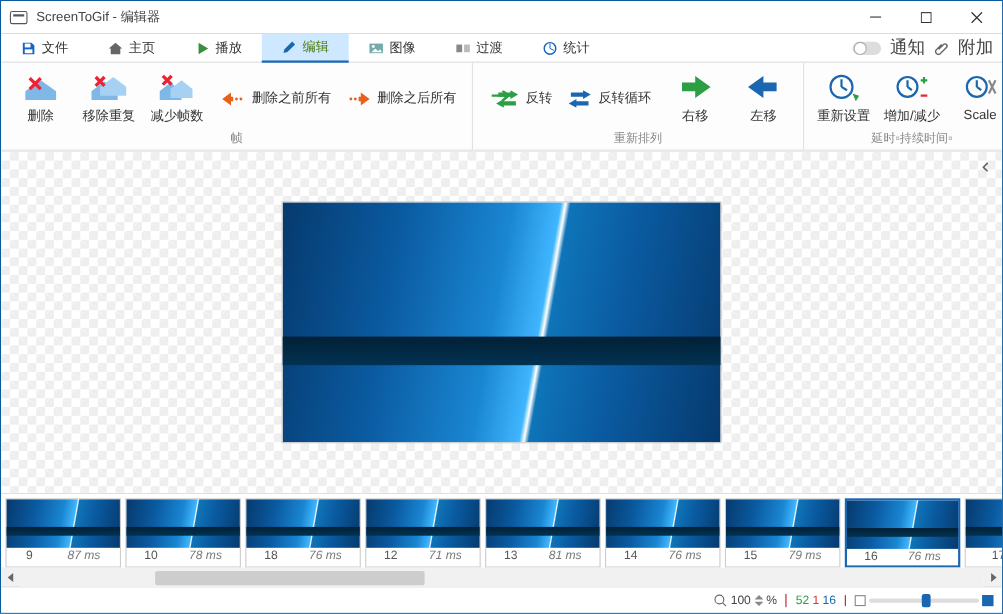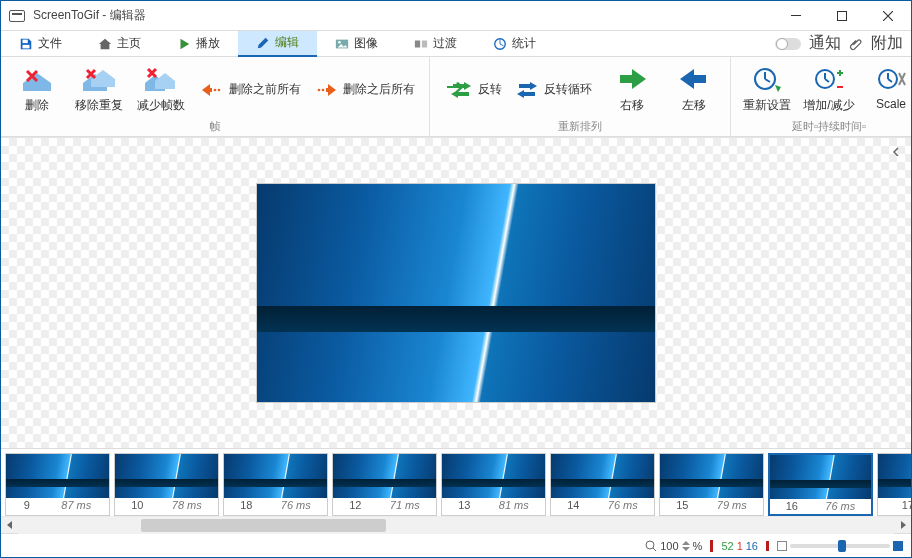--- a/index.html
+++ b/index.html
@@ -78,21 +78,21 @@
   .frame-meta .ms { font-style:italic; color:#777; }
 
   .hscroll { height:17px; display:flex; align-items:center; border-top:1px solid #ececec; }
   .hscroll .arrow { width:17px; height:17px; display:flex; align-items:center; justify-content:center; background:#f1f1f1; }
   .hscroll .track { flex:1; height:17px; background:#f1f1f1; position:relative; }
   .hscroll .thumb-bar { position:absolute; left:14%; width:28%; top:2px; bottom:2px; background:#cdcdcd; border-radius:2px; }
 
   
   .statusbar { height:24px; border-top:1px solid #dcdcdc; display:flex; align-items:center; justify-content:flex-end; gap:8px; padding:0 8px; font-size:11px; color:#444; background:#fff;text-align:right; }
   .status-seg { display:flex; align-items:center; gap:3px; }
-  .status-seg.sep { border-left:3px solid #b91c1c; padding-left:8px; }
+  .status-seg.sep { border-left:1px solid #b91c1c; padding-left:8px; }
   .slider { width:100px; height:4px; background:#ddd; border-radius:2px; position:relative; }
   .slider::after { content:""; width:8px; height:12px; background:#1b66b1; border-radius:2px; position:absolute; left:48%; top:-4px; }
   .sq { width:10px; height:10px; border:1px solid #888; }
   .sq.blue { background:#1b66b1; border-color:#1b66b1; }
 </style>
 </head>
 <body>
 
 <div class="titlebar">
   <div class="app-icon"></div>

